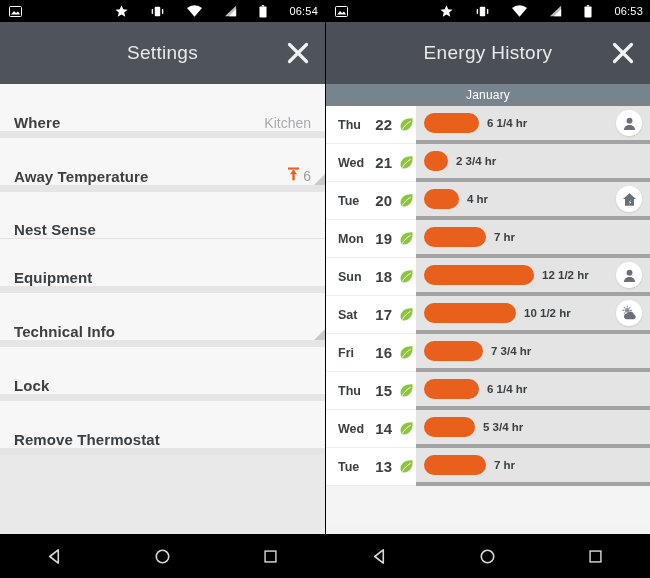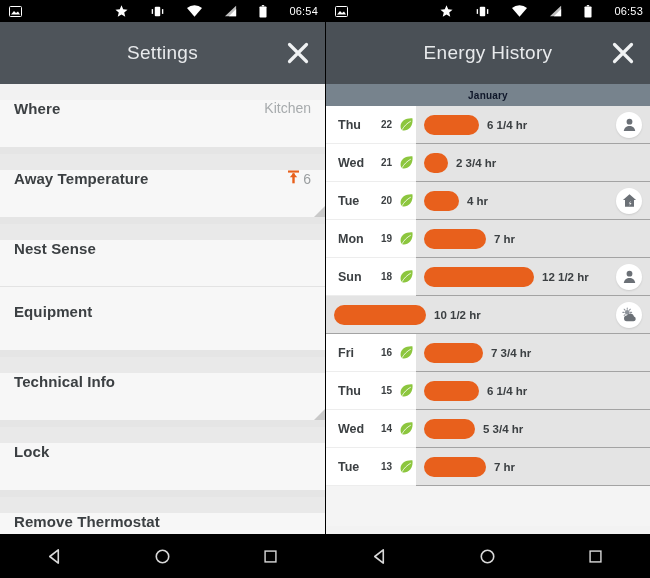--- a/index.html
+++ b/index.html
@@ -38,22 +38,22 @@
     width: 30px; height: 30px; display: flex; align-items: center; justify-content: center;
     cursor: pointer;
   }
   .close-btn svg { display: block; }
 
   
   .settings-body { height: 510px; background: #e9e9e9; }
   .set-group { background: #f7f7f7; }
   .set-gap { height: 7px; background: #e5e5e5; }
   .set-row {
-    height: 47px; display: flex; align-items: flex-start; padding: 0 14px;
-    background: #f7f7f7; border-bottom: 1px solid #e3e3e3; position: relative; margin-top: 16px;
+    height: 47px; display: flex; align-items: flex-end; padding: 0 14px;
+    background: #f7f7f7; border-bottom: 1px solid #e3e3e3; position: relative;
   }
   .set-row:last-child { border-bottom: none; }
   .set-label { font-size: 15px; color: #3c4043; font-weight: 700; letter-spacing: .1px; }
   .set-value { margin-left: auto; font-size: 14px; color: #a7abad; font-weight: 400; }
   .set-value-num { margin-left: auto; display: flex; align-items: center; gap: 3px; }
   .awaynum { font-size: 14px; color: #9a9ea0; }
   .corner {
     position: absolute; right: 0; bottom: 0; width: 0; height: 0;
     border-left: 11px solid transparent; border-bottom: 11px solid #c9c9c9;
   }
@@ -67,33 +67,33 @@
   .toggle-knob {
     position: absolute; left: 1px; top: 1px; width: 24px; height: 24px;
     border-radius: 50%; background: #fdfdfd; box-shadow: 0 1px 3px rgba(0,0,0,.35);
   }
 
   
   .month-bar {
     height: 22px; background: #77838d; display: flex; align-items: center;
     justify-content: center;
   }
-  .month-label { color: #0f172a; font-size: 10px; font-weight: 700; letter-spacing: .2px; }
+  .month-label { color: #ffffff; font-size: 12px; font-weight: 400; letter-spacing: .2px; }
   .energy-body { height: 420px; background: #f4f4f4; }
   .e-row { height: 38px; display: flex; align-items: stretch; }
   .e-day {
     width: 90px; background: #ffffff; display: flex; align-items: center;
     padding-left: 12px; gap: 0; border-bottom: 1px solid #ededed;
   }
   .e-dayname { font-size: 12.5px; font-weight: 700; color: #3c4043; width: 30px; }
-  .e-daynum { font-size: 10px; font-weight: 700; color: #3c4043; width: 24px; text-align: right; }
+  .e-daynum { font-size: 15px; font-weight: 700; color: #3c4043; width: 24px; text-align: right; }
   .e-leaf { margin-left: 7px; display: flex; align-items: center; }
   .e-track {
     flex: 1; background: #e4e4e4; display: flex; align-items: center;
-    border-bottom: 1px solid #a3a3a3; position: relative; padding-left: 8px;
+    border-bottom: 4px solid #a3a3a3; position: relative; padding-left: 8px;
   }
   .e-bar {
     height: 20px; background: #e8601c; border-radius: 10px; flex: none;
   }
   .e-dur { font-size: 11.5px; font-weight: 700; color: #3c4043; margin-left: 8px; white-space: nowrap; }
   .e-badge {
     position: absolute; right: 8px; top: 50%; transform: translateY(-50%);
     width: 26px; height: 26px; border-radius: 50%; background: #fff;
     display: flex; align-items: center; justify-content: center;
     box-shadow: 0 1px 2px rgba(0,0,0,.10);
@@ -381,20 +381,30 @@
             <span class="e-dur">12 1/2 hr</span>
             <span class="e-badge">
               <svg width="15" height="15" viewBox="0 0 16 16">
                 <circle cx="8" cy="5" r="3.1" fill="#6b7076"></circle>
                 <path d="M1.9 15c.3-3.4 3-5.4 6.1-5.4s5.8 2 6.1 5.4z" fill="#6b7076"></path>
               </svg>
             </span>
           </div>
         </div>
         <div class="e-row">
+          <div class="e-day">
+            <span class="e-dayname">Sat</span>
+            <span class="e-daynum">17</span>
+            <span class="e-leaf">
+              <svg width="15" height="15" viewBox="0 0 16 16">
+                <path d="M14.3 1.4C11.6 1.1 7.4 1.6 4.4 4.1 1.5 6.6 1.1 10.3 2.2 12.8l1.3 1.3C5.8 15 9.6 14.1 12 11.2c2.5-3 2.8-7.2 2.3-9.8z" fill="#8cc63e"></path>
+                <path d="M3.3 13.6C5.1 10.1 8.4 6.8 12.6 4.4" stroke="#ffffff" stroke-width="1" fill="none" opacity=".85"></path>
+              </svg>
+            </span>
+          </div>
           <div class="e-track">
             <div class="e-bar" style="width: 92px;"></div>
             <span class="e-dur">10 1/2 hr</span>
             <span class="e-badge">
               <svg width="17" height="16" viewBox="0 0 18 16">
                 <circle cx="6.6" cy="5.2" r="2.5" fill="#8d9299"></circle>
                 <g stroke="#8d9299" stroke-width="1.1" stroke-linecap="round">
                   <path d="M6.6 0.6v1.4M6.6 8.4v1.4M1.9 5.2h1.4M9.9 5.2h1.4M3.3 1.9l1 1M9.2 7.5l1 1M9.9 1.9l-1 1M4.3 7.5l-1 1"></path>
                 </g>
                 <path d="M6.1 14.6a3 3 0 0 1 .2-6 4 4 0 0 1 7.5 1.1 2.5 2.5 0 0 1-.6 4.9z" fill="#6b7076"></path>

